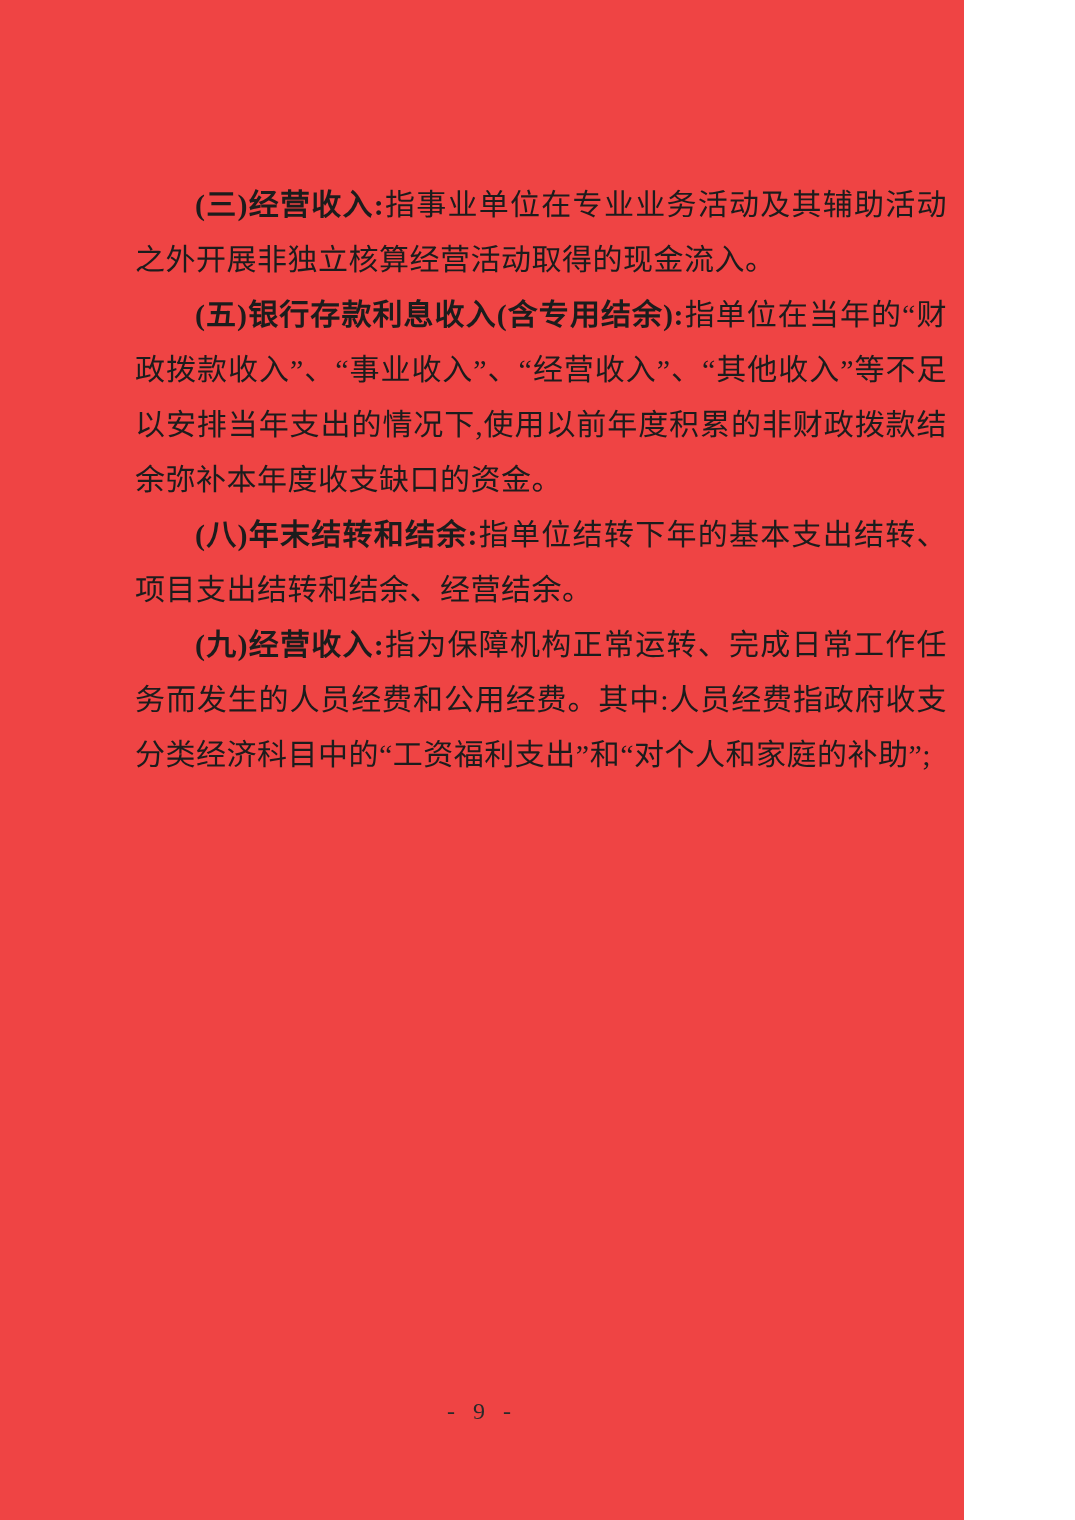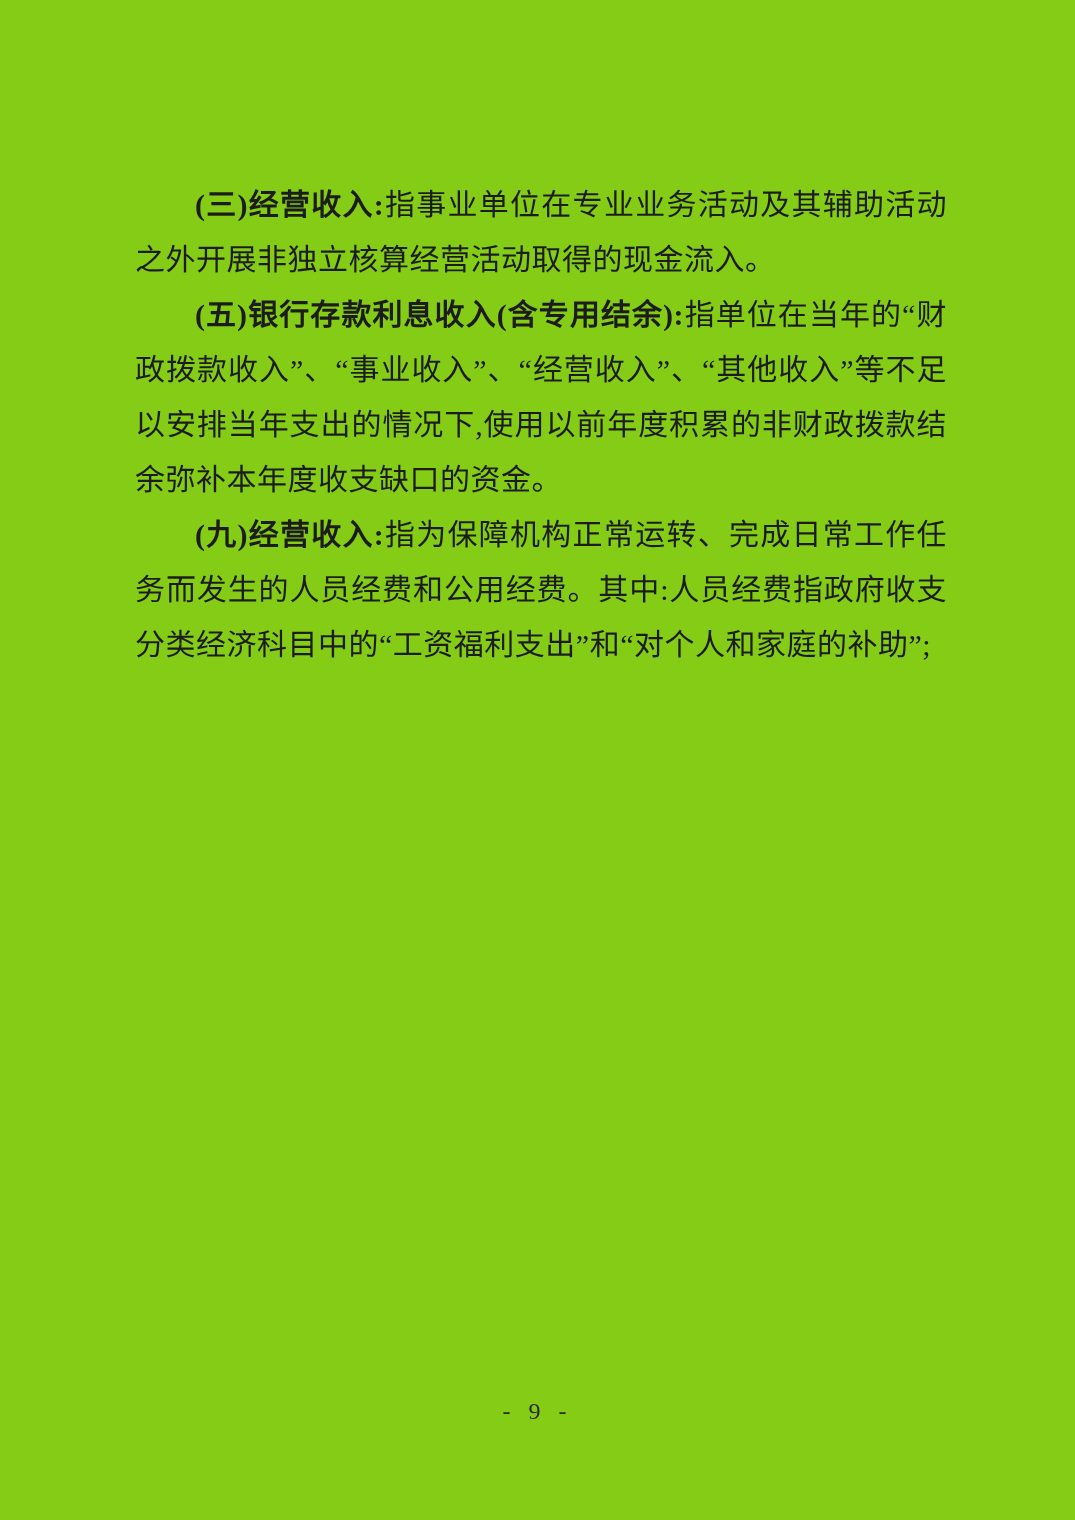--- a/index.html
+++ b/index.html
@@ -2,23 +2,23 @@
 <html lang="zh-CN"><head>
 <meta charset="utf-8">
 <style>
   html, body {
     margin: 0;
     padding: 0;
     background: #ffffff;
   }
   .page {
     position: relative;
-    width: 1075px;
+    width: 964px;
     height: 1520px;
-    background: #84cc16;
+    background: #ef4444;
     color: #1c1c1c;
     font-family: "Liberation Serif", "DejaVu Serif", serif;
     overflow: hidden;
   }
   .content {
     position: absolute;
     left: 135px;
     top: 177px;
     width: 812px;
   }
@@ -54,19 +54,20 @@
 <div class="page">
   <div class="content">
 
     <p class="para"><span class="lead">(三)经营收入:</span><span class="body-text">指事业单位在专业业务活动及其辅助活动之外开展非独立核算经营活动取得的现金流入。</span></p>
 
 
     <p class="para"><span class="lead">(五)银行存款利息收入(含专用结余):</span><span class="body-text">指单位在当年的“财政拨款收入”、“事业收入”、“经营收入”、“其他收入”等不足以安排当年支出的情况下,使用以前年度积累的非财政拨款结余弥补本年度收支缺口的资金。</span></p>
 
 
 
+    <p class="para"><span class="lead">(八)年末结转和结余:</span><span class="body-text">指单位结转下年的基本支出结转、项目支出结转和结余、经营结余。</span></p>
 
     <p class="para"><span class="lead">(九)经营收入:</span><span class="body-text">指为保障机构正常运转、完成日常工作任务而发生的人员经费和公用经费。其中:人员经费指政府收支分类经济科目中的“工资福利支出”和“对个人和家庭的补助”;</span></p>
 
   </div>
 
   <div class="page-number">- 9 -</div>
 </div>
 
 </body></html>

